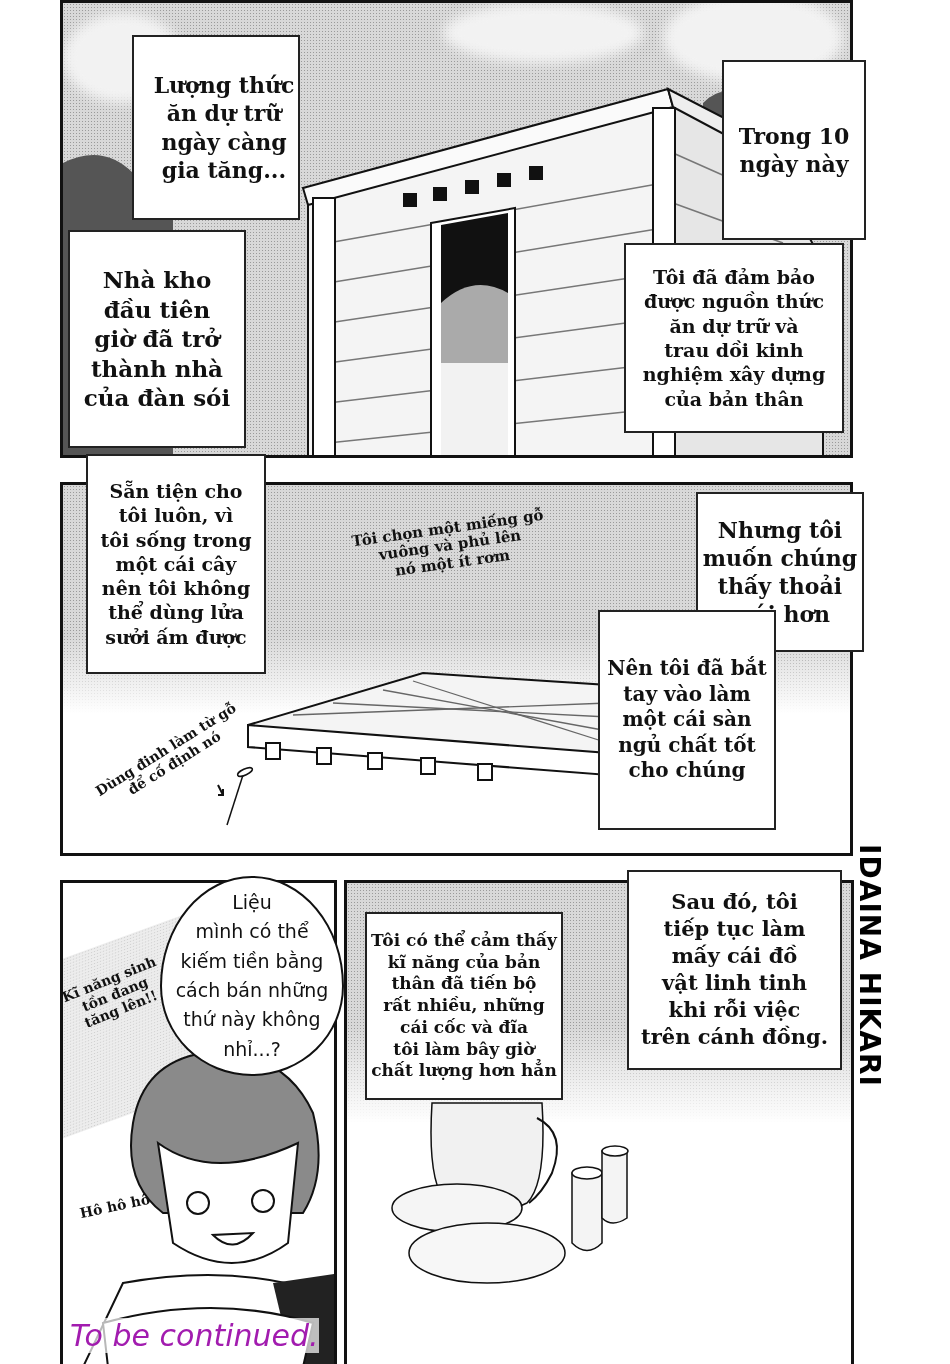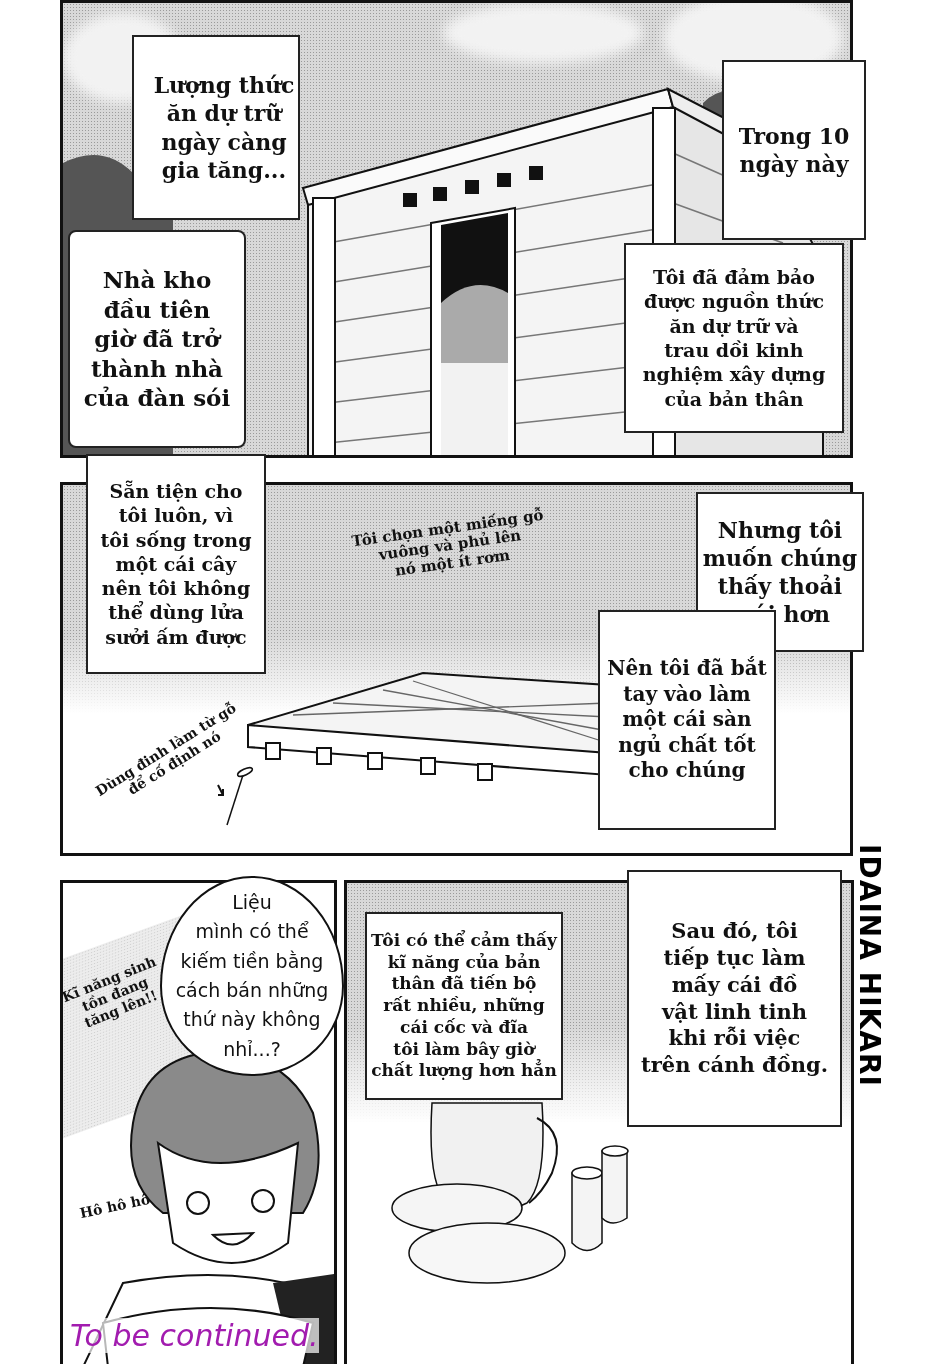--- a/index.html
+++ b/index.html
@@ -83,21 +83,21 @@
     <path d="M378 360 L445 360 L445 458 L378 458 Z" fill="#f2f2f2"></path>
   </svg>
 </div>
 
 <div class="box" style="left:132px; top:35px; width:168px; height:185px; font-size:22px;padding-left:16px;">
   <span class="lines">Lượng thức
 ăn dự trữ
 ngày càng
 gia tăng...</span>
 </div>
-<div class="box" style="left:68px; top:230px; width:178px; height:218px; font-size:23px;border-radius:8px;">
+<div class="box" style="left:68px; top:230px; width:178px; height:218px; font-size:23px;">
   <span class="lines">Nhà kho
 đầu tiên
 giờ đã trở
 thành nhà
 của đàn sói</span>
 </div>
 <div class="box" style="left:722px; top:60px; width:144px; height:180px; font-size:22px;">
   <span class="lines">Trong 10
 ngày này</span>
 </div>
@@ -206,21 +206,21 @@
 
 <div class="box" style="left:365px; top:912px; width:198px; height:188px; font-size:17px;">
   <span class="lines">Tôi có thể cảm thấy
 kĩ năng của bản
 thân đã tiến bộ
 rất nhiều, những
 cái cốc và đĩa
 tôi làm bây giờ
 chất lượng hơn hẳn</span>
 </div>
-<div class="box" style="left:627px; top:870px; width:215px; height:257px; font-size:21px;">
+<div class="box" style="left:627px; top:870px; width:215px; height:200px; font-size:21px;">
   <span class="lines">Sau đó, tôi
 tiếp tục làm
 mấy cái đồ
 vật linh tinh
 khi rỗi việc
 trên cánh đồng.</span>
 </div>
 
 <div class="credit">
   <span>IDAINA HIKARI</span>

